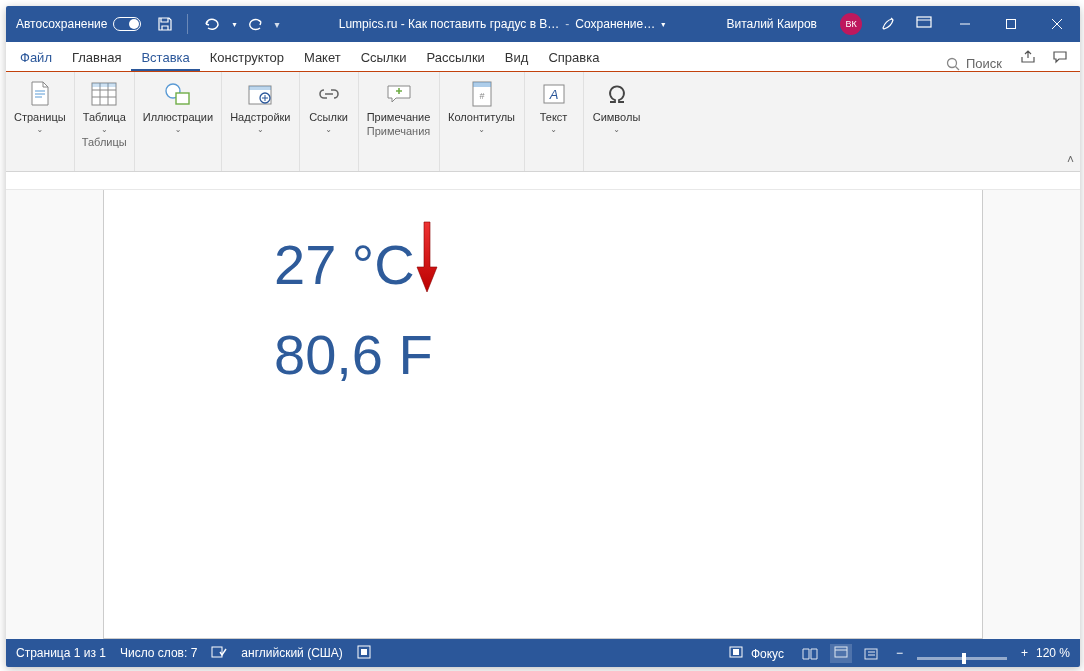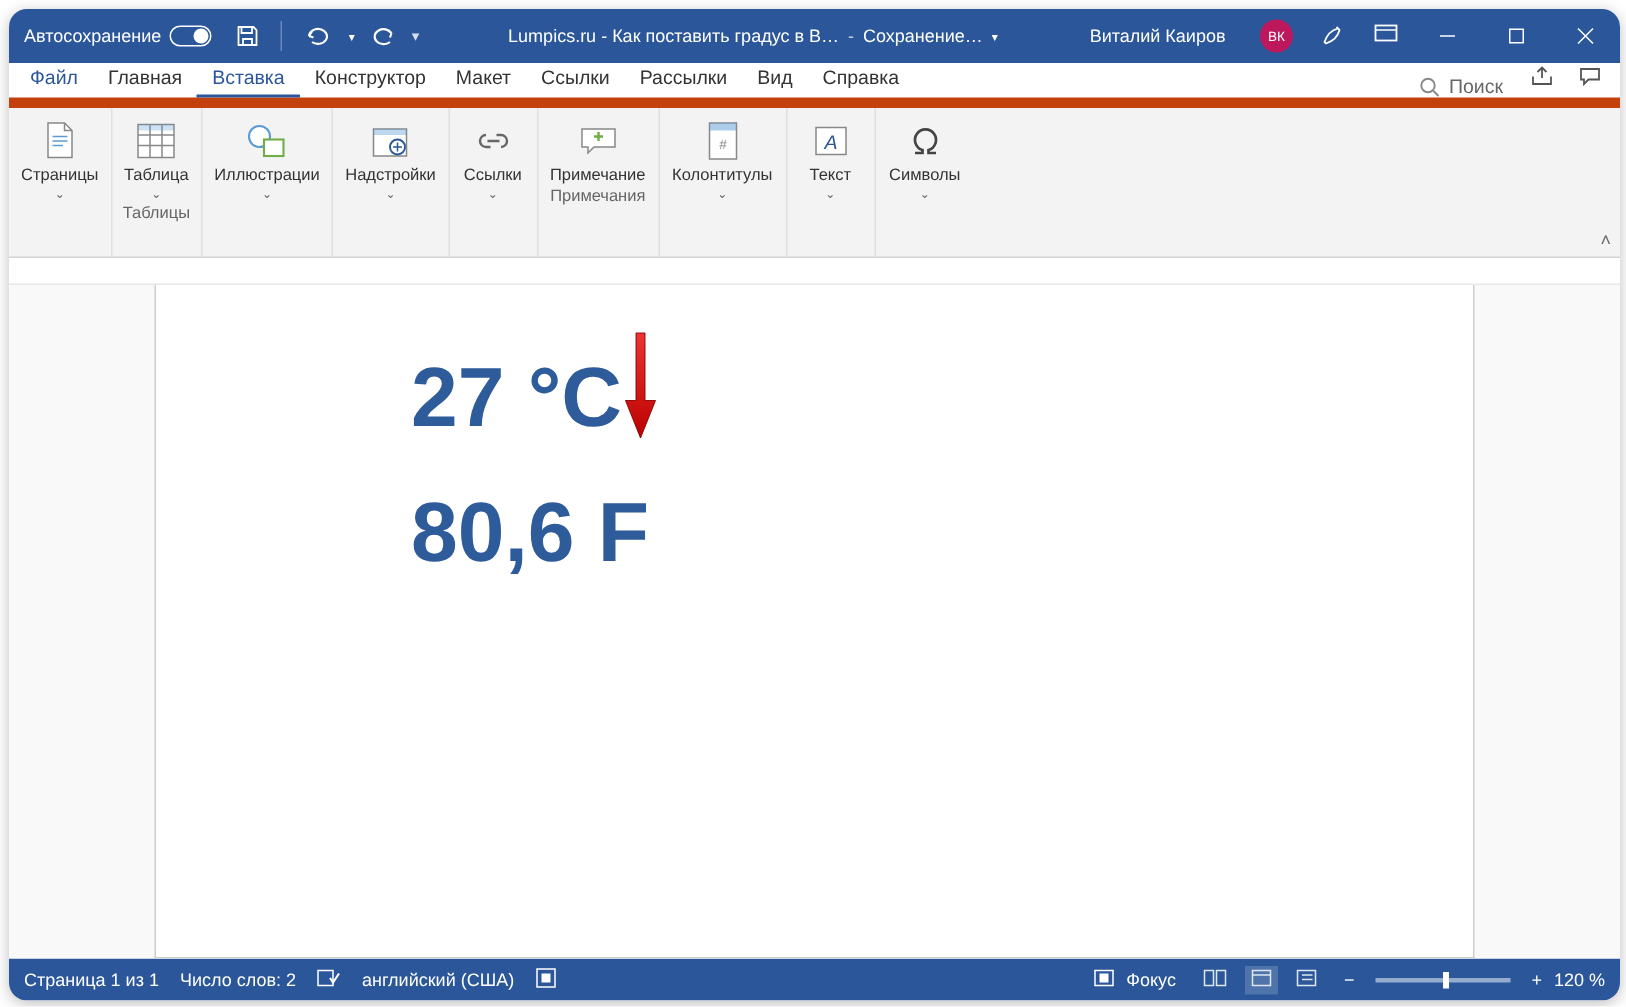--- a/index.html
+++ b/index.html
@@ -1,56 +1,56 @@
 <!DOCTYPE html>
 <html><head>
 <meta charset="utf-8">
 <style>
 *{box-sizing:border-box;margin:0;padding:0;font-family:"Segoe UI",Arial,sans-serif;user-select:none}
 body{background:#fff;width:1084px;height:671px;overflow:hidden;position:relative}
-.shadow{position:absolute;inset:6px 4px 4px 6px;border-radius:12px;box-shadow:0 2px 10px rgba(0,0,0,.25);background:#fff;overflow:hidden;display:flex;flex-direction:column}
+.shadow{position:absolute;inset:6px 4px 4px 6px;border-radius:2px;box-shadow:0 2px 10px rgba(0,0,0,.25);background:#fff;overflow:hidden;display:flex;flex-direction:column}
 .titlebar{height:36px;background:#2b579a;color:#fff;display:flex;align-items:center;font-size:12px}
 .autosave{display:flex;align-items:center;gap:6px;padding:0 10px}
 .switch{width:28px;height:14px;border:1px solid #fff;border-radius:7px;position:relative}
 .switch::after{content:"";position:absolute;right:1px;top:1px;width:10px;height:10px;background:#fff;border-radius:50%}
 .qat{display:flex;align-items:center;gap:10px;padding:0 6px}
 .qat svg{display:block}
 .divq{width:1px;height:20px;background:rgba(255,255,255,.3);margin:0 4px}
 .titlecenter{flex:1;display:flex;align-items:center;justify-content:center;gap:6px;min-width:0}
 .titlecenter .doc{white-space:nowrap;overflow:hidden;text-overflow:ellipsis;max-width:260px}
 .sep{opacity:.7}
 .user{display:flex;align-items:center;gap:23px;padding:0 8px}
 .avatar{width:22px;height:22px;border-radius:50%;background:#be185d;display:flex;align-items:center;justify-content:center;font-size:9px;color:#fff}
 .winbtns{display:flex}
 .winbtn{width:46px;height:36px;display:flex;align-items:center;justify-content:center}
-.ribbon-tabs{height:30px;background:#fff;display:flex;align-items:flex-end;padding:0 4px;border-bottom:7px solid #c2410c;font-size:13px;color:#333}
+.ribbon-tabs{height:30px;background:#fff;display:flex;align-items:flex-end;padding:0 4px;border-bottom:1px solid #c2410c;font-size:13px;color:#333}
 .tab{padding:5px 10px 6px;cursor:default}
 .tab.file{color:#2b579a;font-weight:400}
 .tab.active{color:#2b579a;border-bottom:2px solid #2b579a;padding-bottom:4px}
 .tabspacer{flex:1}
 .search{display:flex;align-items:center;gap:6px;color:#666;padding:0 10px}
 .tbicon{padding:4px 8px;color:#555}
 .ribbon{height:100px;background:#f3f3f3;border-bottom:1px solid #d4d4d4;display:flex;position:relative}
 .group{display:flex;flex-direction:column;align-items:center;padding:4px 2px 0;border-right:1px solid #e0e0e0}
 .grow{display:flex;align-items:flex-start}
 .btn{display:flex;flex-direction:column;align-items:center;justify-content:flex-start;padding:4px 6px 0;min-width:54px;font-size:11px;color:#333;text-align:center;gap:3px}
 .btn .ico{height:28px;display:flex;align-items:center;justify-content:center}
 .btn .lbl{line-height:12px}
 .btn .dd{font-size:8px;color:#666;line-height:8px}
 .glabel{font-size:11px;color:#666;height:16px;display:flex;align-items:center}
 .collapse{position:absolute;right:6px;bottom:4px;font-size:12px;color:#666}
 .ruler{height:18px;background:#fff;border-bottom:1px solid #e8e8e8;position:relative}
 .canvas{flex:1;background:#f9f9f9;display:flex;justify-content:center;overflow:hidden;position:relative}
 .page{width:880px;background:#fff;margin-top:0;border:1px solid #ccc;border-top:none;padding:30px 60px 0 170px;position:relative}
 .doccontent{color:#2e5b9a;font-family:"Calibri Light","Segoe UI Light",sans-serif}
-.doccontent p{font-size:56px;line-height:1.6;font-weight:700}
+.doccontent p{font-size:56px;line-height:1.6;font-weight:400}
 .arrow{position:absolute;left:308px;top:30px;pointer-events:none}
 .status{height:24px;background:#2b579a;color:#fff;display:flex;align-items:center;font-size:12px;padding:14px 10px;gap:14px}
 .status .sp{flex:1}
-.sgrp{display:flex;align-items:center;gap:8px}
+.sgrp{display:flex;align-items:flex-end;gap:8px}
 .vbtn{padding:0 4px;opacity:.85}
 .slider{width:90px;height:3px;background:rgba(255,255,255,.5);position:relative;margin:0 6px}
 .slider::after{content:"";position:absolute;left:50%;top:-4px;width:4px;height:11px;background:#fff}
 </style>
 </head>
 <body>
 
 <div class="shadow">
 
   <div class="titlebar">
@@ -296,21 +296,21 @@
               <stop offset="1" stop-color="#b00"></stop>
             </linearGradient>
         </defs>
         <path fill="url(#ag)" stroke="#800" stroke-width="0.6" d="M12 2h6v45h7L15 72 5 47h7z"></path>
       </svg>
     </div>
   </div>
 
   <div class="status">
     <span>Страница 1 из 1</span>
-    <span>Число слов: 2</span>
+    <span>Число слов: 7</span>
     <span><svg width="16" height="14" viewBox="0 0 16 14">
           <rect x="1" y="2" width="10" height="10" fill="none" stroke="#fff"></rect>
           <path d="M9 7l2 3 4-6" fill="none" stroke="#fff" stroke-width="1.4"></path>
         </svg></span>
     <span>английский (США)</span>
     <span><svg width="14" height="14" viewBox="0 0 14 14">
           <rect x="1" y="1" width="12" height="12" fill="none" stroke="#fff"></rect>
           <rect x="4" y="4" width="6" height="6" fill="#fff"></rect>
         </svg></span>
     <span class="sp"></span>

